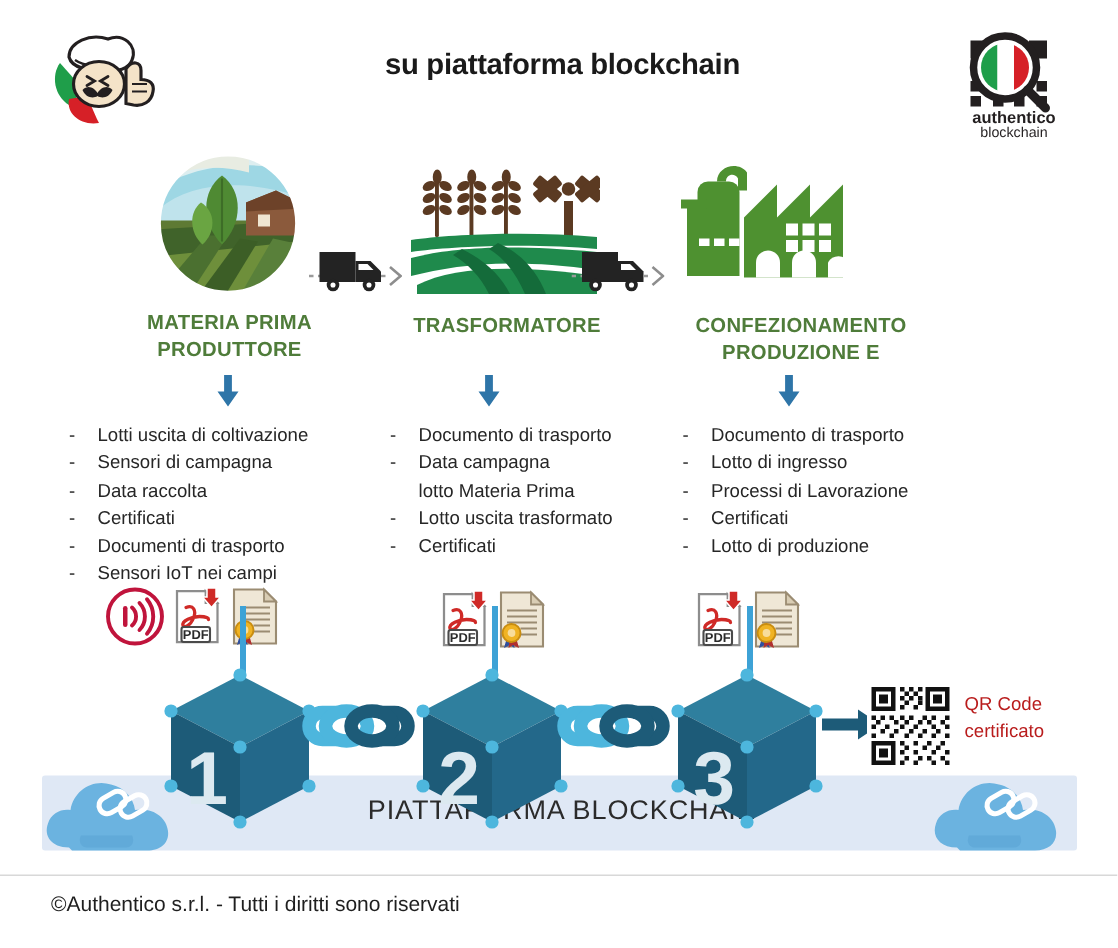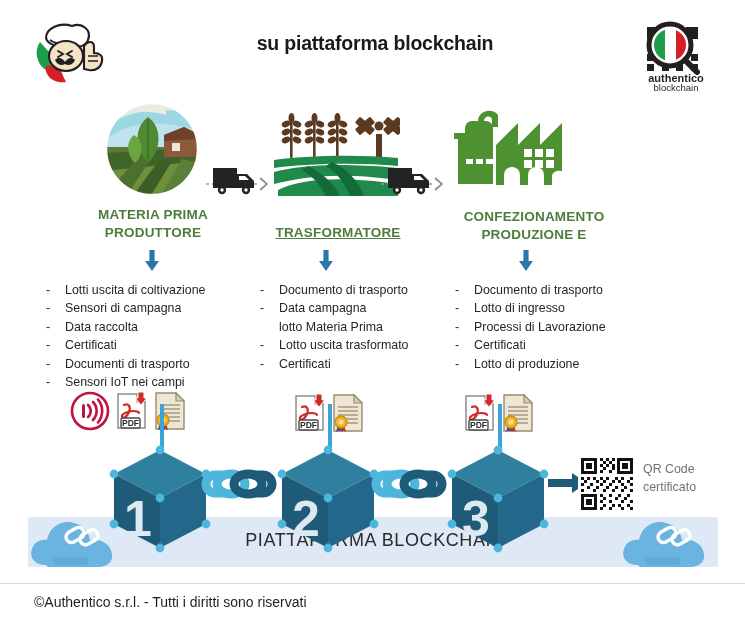--- a/index.html
+++ b/index.html
@@ -31,21 +31,21 @@
   .truck1 { left:206px; top:158px; }
   .truck2 { left:381px; top:158px; }
 
   
   .stage-label {
     position:absolute; text-align:center;
     font-size:13.5px; font-weight:bold; color:#4f7c3a;
     line-height:1.35; letter-spacing:0.2px;
   }
   .stage-label-1 { left:62px; top:206px; width:182px; }
-  .stage-label-2 { left:255px; top:224px; width:166px;text-decoration:underline; }
+  .stage-label-2 { left:255px; top:208px; width:166px; }
   .stage-label-3 { left:440px; top:208px; width:188px; }
 
   
   .arrow-down { position:absolute; width:16px; height:22px; }
   .ad1 { left:144px; top:250px; }
   .ad2 { left:318px; top:250px; }
   .ad3 { left:518px; top:250px; }
 
   
   .bullets { position:absolute; font-size:12.4px; color:#262626; line-height:1.49; }
@@ -91,21 +91,21 @@
   .cube2 { left:272px; top:444px; }
   .cube3 { left:442px; top:444px; }
   .chain { position:absolute; width:78px; height:42px; }
   .chain1 { left:200px; top:463px; }
   .chain2 { left:370px; top:463px; }
 
   .qr-arrow { position:absolute; left:548px; top:472px; width:40px; height:22px; }
   .qr-code  { position:absolute; left:578px; top:455px; width:58px; height:58px; }
   .qr-label {
     position:absolute; left:643px; top:461px; width:92px;
-    font-size:12.4px; color:#737373; line-height:1.42;
+    font-size:12.4px; color:#b91c1c; line-height:1.42;
   }
 
   
   .footer-rule {
     position:absolute; left:0; top:583px; width:745px; height:1px; background:#d8d8d8;
   }
   .footer-text {
     position:absolute; left:34px; top:594px;
     font-size:14px; color:#1f1f1f;
   }

